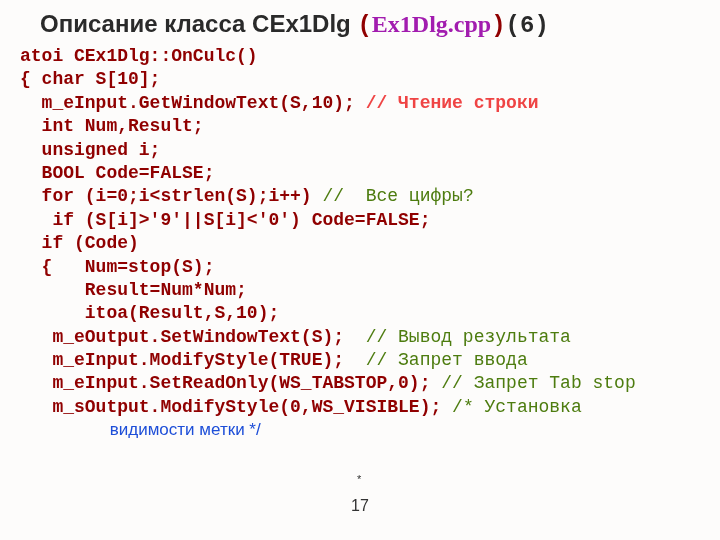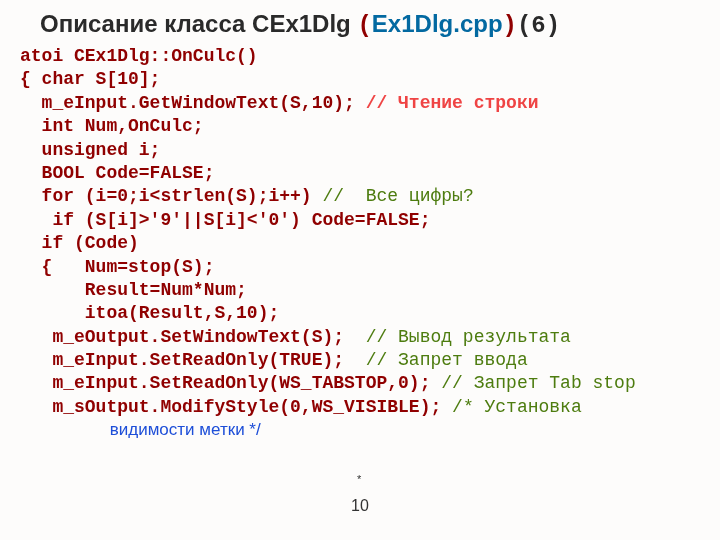--- a/index.html
+++ b/index.html
@@ -14,21 +14,21 @@
   }
   .content {
     padding: 10px 20px 0 20px;
   }
   .title {
     font-size: 24px;
     font-weight: bold;
     color: #2a2a2a;
     margin: 0 0 6px 20px;
   }
-  .title .file { color: #0369a1; font-family: Liberation Sans, sans-serif; font-weight: bold; }
+  .title .file { color: #a21caf; font-family: Liberation Serif, serif; font-weight: bold; }
   .title .paren { color: #900000; font-family: "Courier New", monospace; font-weight: bold; }
   .title .num  { color: #2a2a2a; font-family: "Courier New", monospace; font-weight: bold; }
   .code {
     font-family: "Courier New", monospace;
     font-size: 18px;
     line-height: 1.3;
     color: #900000;
     font-weight: bold;
     white-space: pre;
   }
@@ -67,30 +67,30 @@
 <body>
 
 <div class="content">
   <div class="title">
     <span>Описание класса CEx1Dlg </span><span class="paren">(</span><span class="file">Ex1Dlg.cpp</span><span class="paren">)</span><span class="num">(6)</span>
   </div>
 
   <div class="code"><span>atoi CEx1Dlg::OnCulc()</span>
 <span>{ char S[10];</span>
 <span>  m_eInput.GetWindowText(S,10); </span><span class="comment-mono">// Чтение строки</span>
-<span>  int Num,OnCulc;</span>
+<span>  int Num,Result;</span>
 <span>  unsigned i;</span>
 <span>  BOOL Code=FALSE;</span>
 <span>  for (i=0;i&lt;strlen(S);i++) </span><span class="comment-sans">//  Все цифры?</span>
 <span>   if (S[i]&gt;'9'||S[i]&lt;'0') Code=FALSE;</span>
 <span>  if (Code)</span>
 <span>  {   Num=stop(S);</span>
 <span>      Result=Num*Num;</span>
 <span>      itoa(Result,S,10);</span>
 <span>   m_eOutput.SetWindowText(S);  </span><span class="comment-sans">// Вывод результата</span>
-<span>   m_eInput.SetReadOnly(TRUE);  </span><span class="comment-sans">// Запрет ввода</span>
+<span>   m_eInput.ModifyStyle(TRUE);  </span><span class="comment-sans">// Запрет ввода</span>
 <span>   m_eInput.SetReadOnly(WS_TABSTOP,0); </span><span class="comment-sans">// Запрет Tab stop</span>
 <span>   m_sOutput.ModifyStyle(0,WS_VISIBLE); </span><span class="comment-sans">/* Установка</span>
 <span class="comment-sans2">                   видимости метки */</span></div>
 </div>
 
 <div class="tick">*</div>
-<div class="pagenum">10</div>
+<div class="pagenum">17</div>
 
 </body></html>

